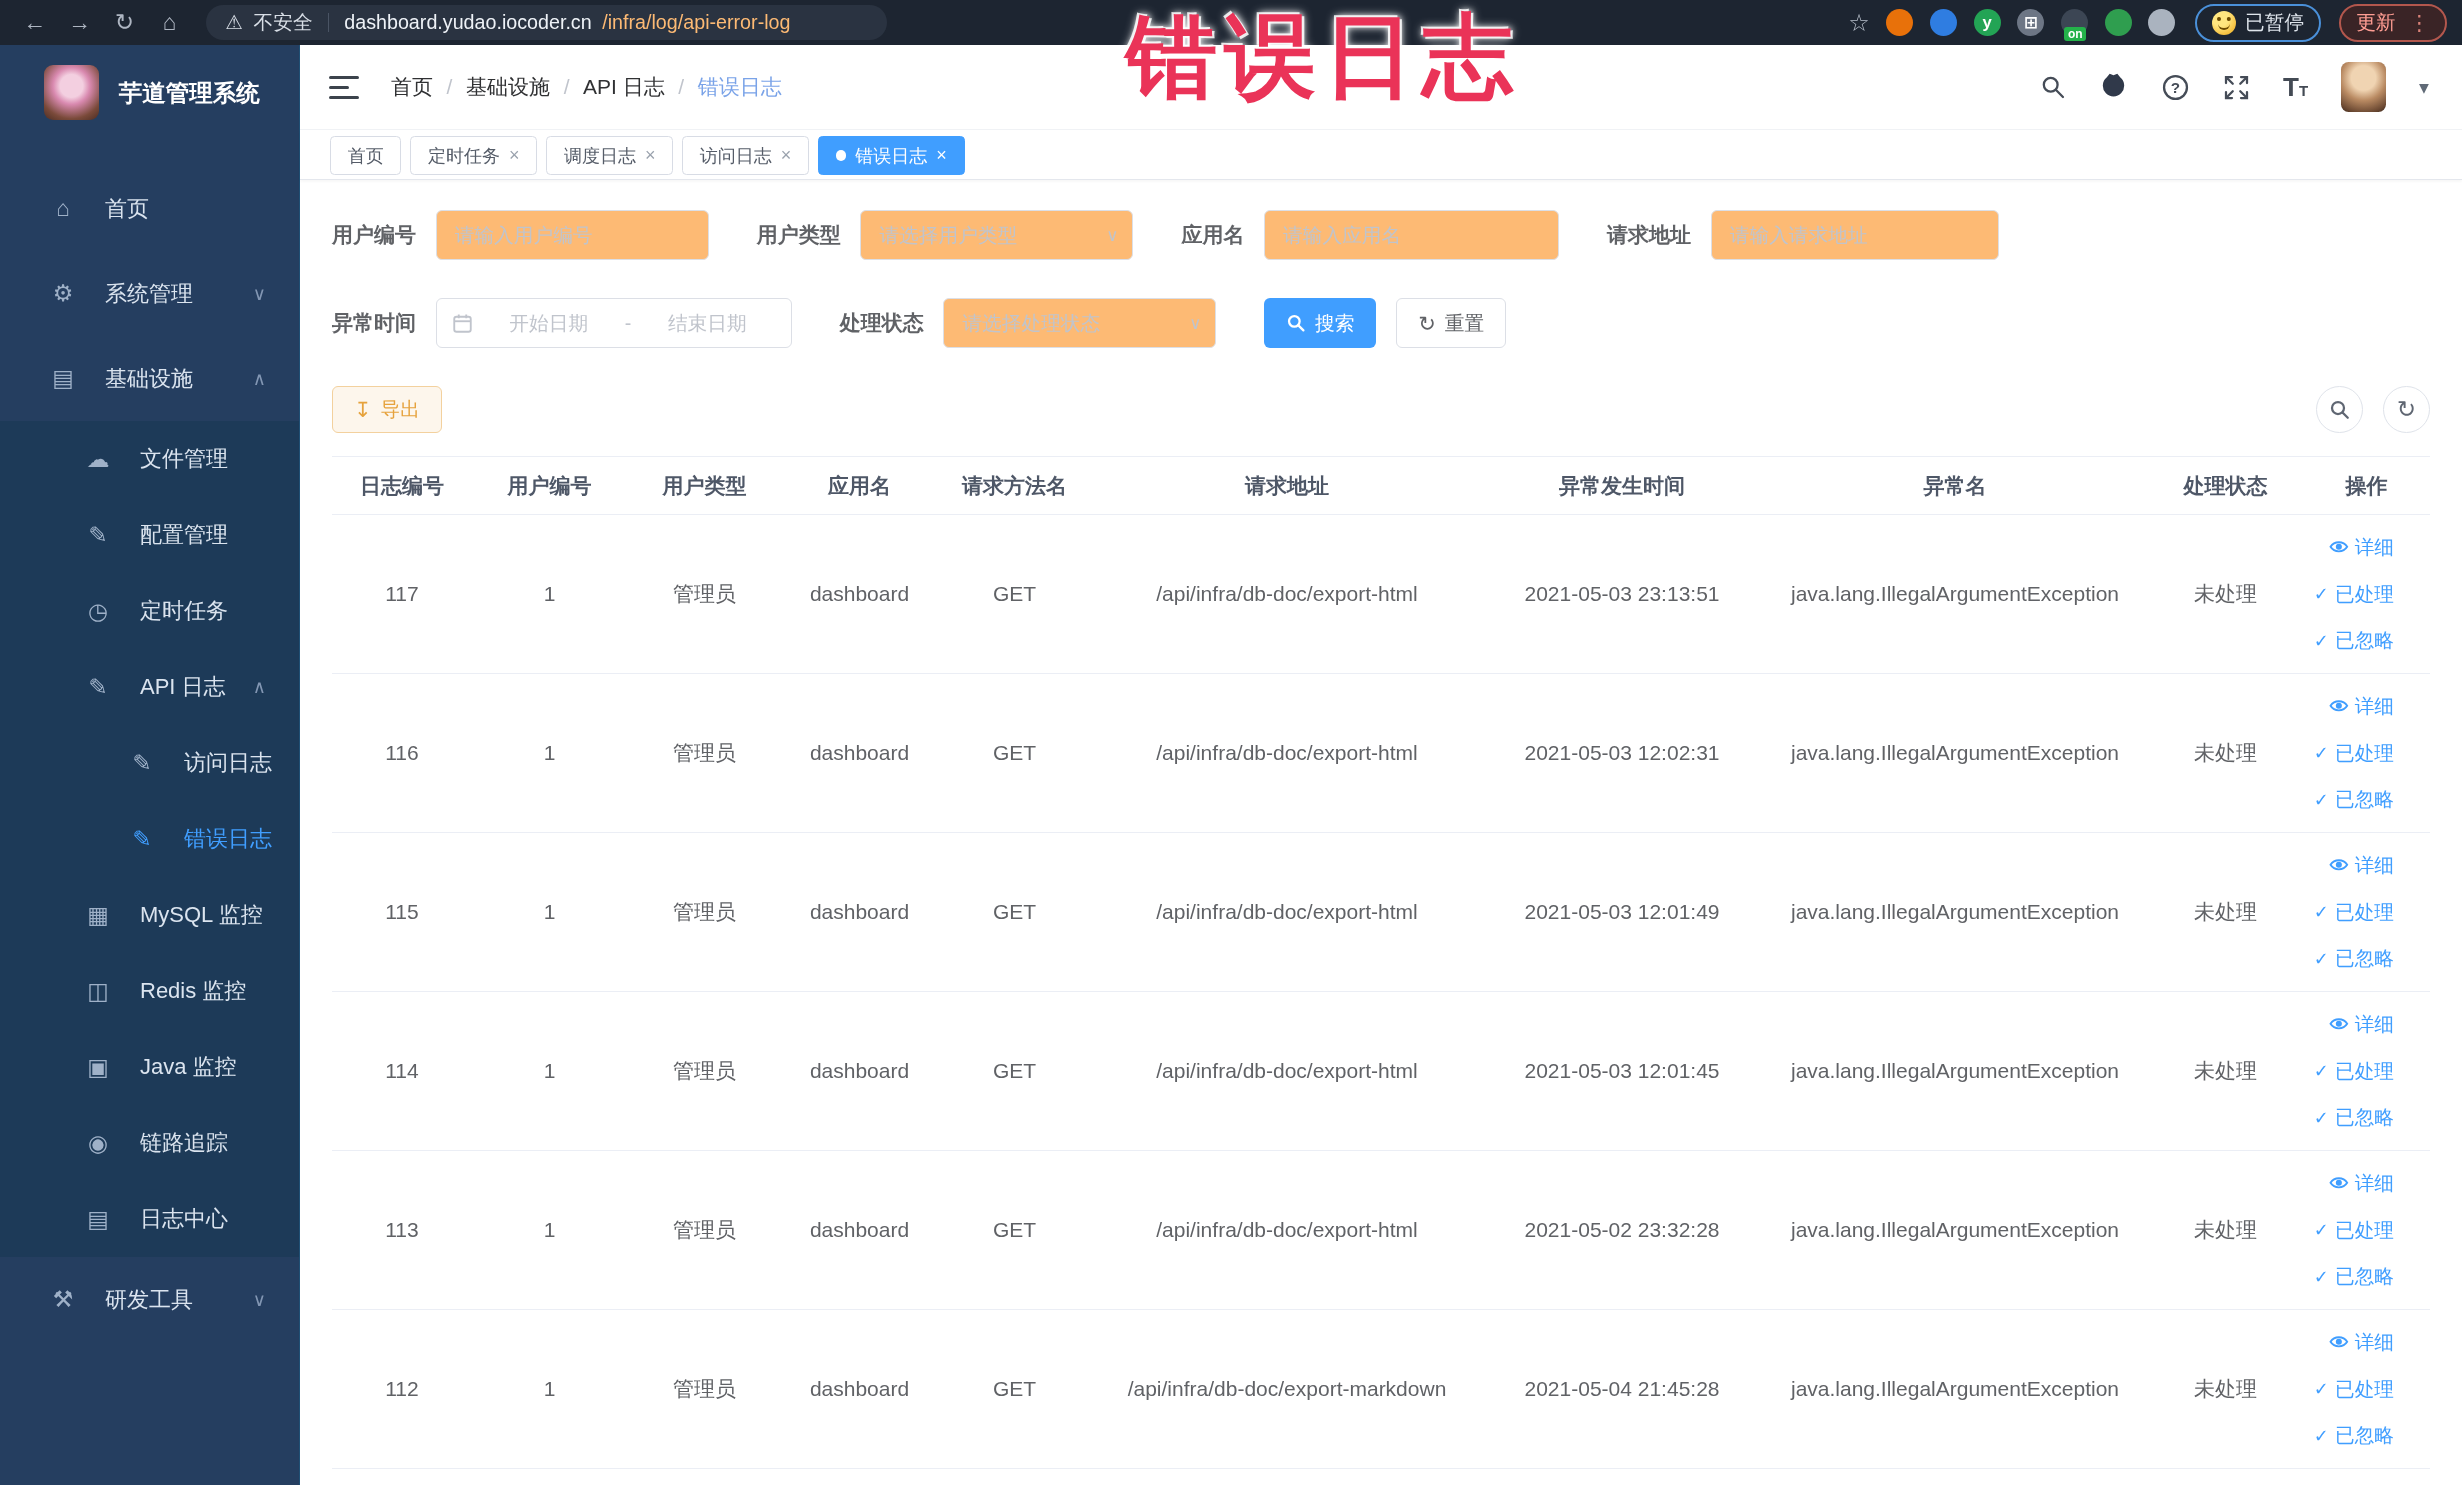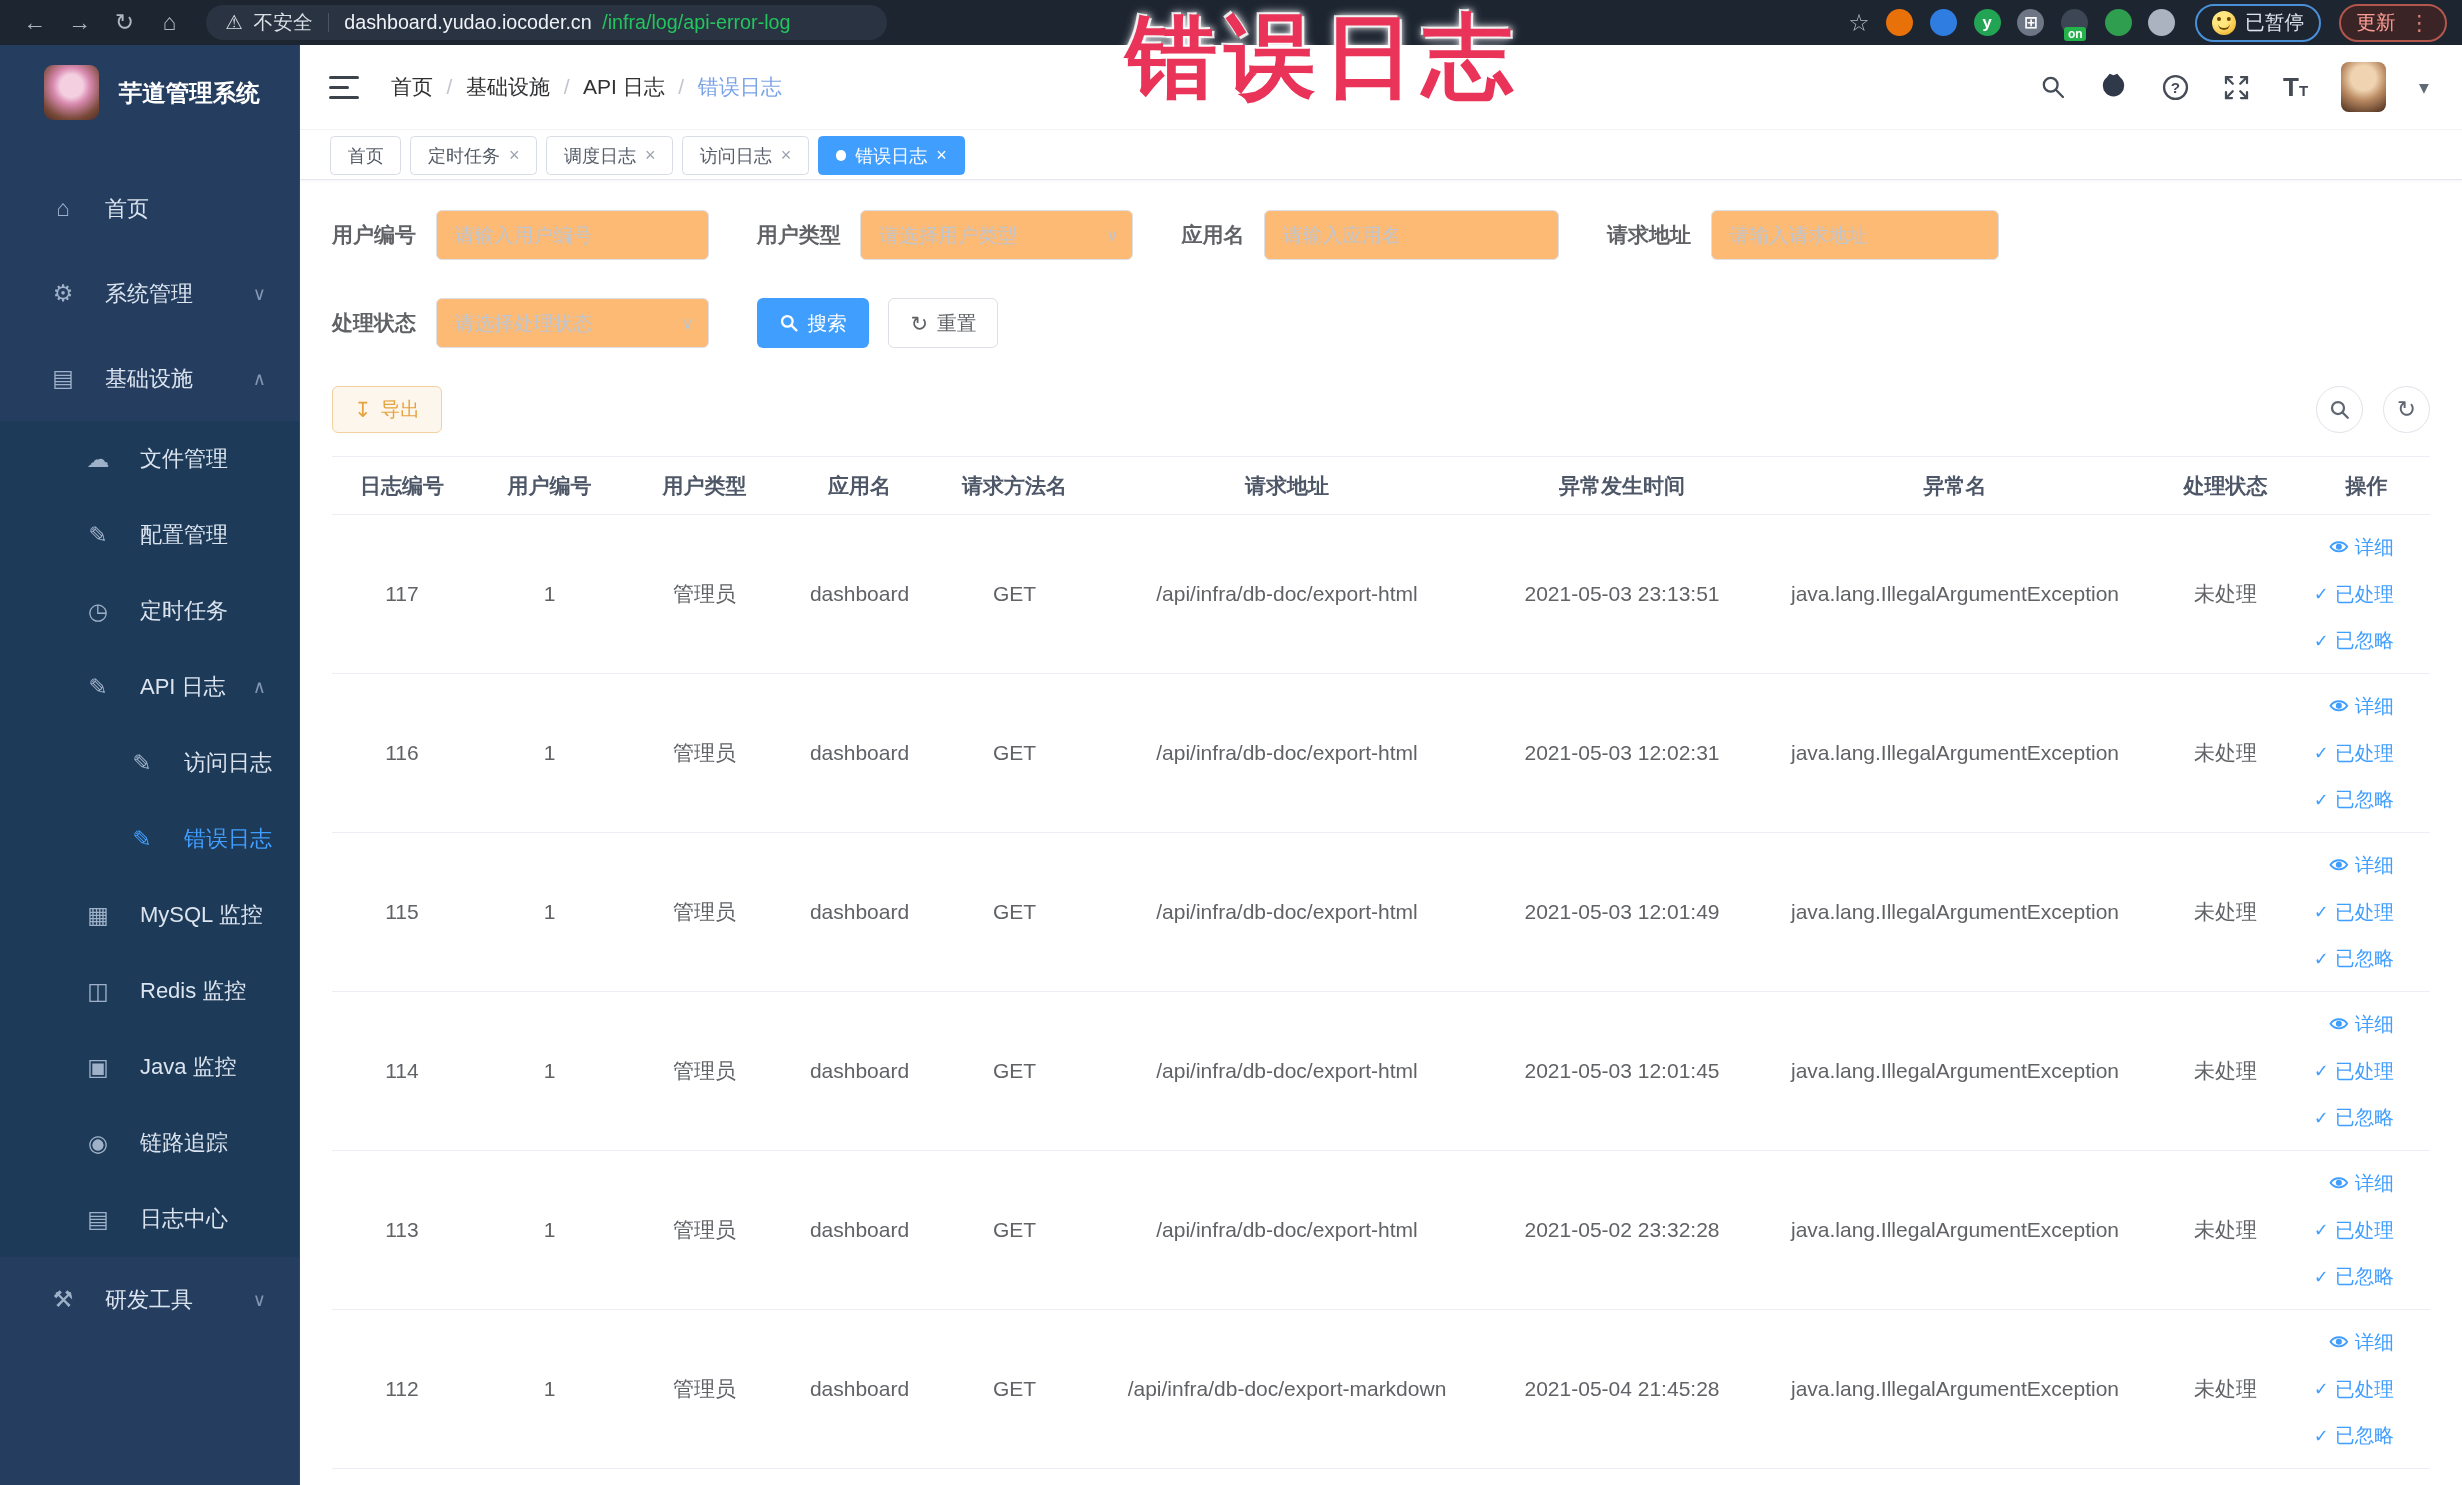--- a/index.html
+++ b/index.html
@@ -10,21 +10,21 @@
   .browser-bar { height:45px; background:#1d2531; display:flex; align-items:center;
     padding:0 15px; gap:6px; color:#b9c1cd; position:relative; z-index:5; }
   .nav-ico { width:39px; height:33px; display:flex; align-items:center; justify-content:center;
     font-size:23px; color:#aeb6c2; border-radius:16.7px; }
   .url-pill { display:flex; align-items:center; height:35px; background:#2a3341;
     border-radius:17.4px; padding:0 19.7px; margin-left:10.6px; gap:10.6px; font-size:19.7px; min-width:681px; }
   .url-pill .warn { font-size:19.7px; color:#d8dee6; }
   .url-pill .sec { color:#d8dee6; }
   .url-pill .divider { width:1.5px; height:19.7px; background:#4a5464; margin:0 4.5px; }
   .url-domain { color:#eef2f7; }
-  .url-path { color:#22c55e; }
+  .url-path { color:#fdba74; }
   .bar-spacer { flex:1; }
   .star { font-size:24px; color:#b6bec9; margin-right:10.6px; }
   .ext-row { display:flex; align-items:center; gap:16.7px; margin-right:13.6px; }
   .ext { width:27px; height:27px; border-radius:50%; display:flex; align-items:center;
     justify-content:center; font-size:16.7px; font-weight:bold; color:#fff; position:relative; }
   .ext .badge { position:absolute; bottom:-4.5px; left:3px; background:#24b24a; color:#fff;
     font-size:12px; font-weight:bold; padding:0.8px 3.8px; border-radius:3px; line-height:1; }
   .pill { height:38px; border-radius:19.7px; display:flex; align-items:center; gap:9px;
     padding:0 15px; font-size:19.7px; }
   .paused-pill { border:2.3px solid #4a90d9; color:#dfe5ec; margin-right:12px; }
@@ -342,20 +342,34 @@
           <input class="inp" style="width: 295px;" placeholder="请输入应用名">
         </div>
         <div class="f-group" style="margin-right:0">
           <span class="f-label">请求地址</span>
           <input class="inp" style="width: 288px;" placeholder="请输入请求地址">
         </div>
       </div>
 
       <div class="filter-row">
         <div class="f-group">
+          <span class="f-label">异常时间</span>
+          <div class="range">
+            <svg width="21" height="21" viewBox="0 0 28 28">
+                <rect x="3" y="5" width="22" height="20" rx="3" fill="none" stroke="#c0c4cc" stroke-width="2.5"></rect>
+                <line x1="3" y1="11" x2="25" y2="11" stroke="#c0c4cc" stroke-width="2.5"></line>
+                <line x1="9" y1="2" x2="9" y2="7" stroke="#c0c4cc" stroke-width="2.5"></line>
+                <line x1="19" y1="2" x2="19" y2="7" stroke="#c0c4cc" stroke-width="2.5"></line>
+              </svg>
+            <span class="ph">开始日期</span>
+            <span>-</span>
+            <span class="ph">结束日期</span>
+          </div>
+        </div>
+        <div class="f-group">
           <span class="f-label">处理状态</span>
           <span class="sel" style="width:273px">
             <input class="inp" readonly="" placeholder="请选择处理状态" style="">
             <span class="caret">∨</span>
           </span>
         </div>
         <div class="f-group" style="margin-right:19.7px">
           <button class="btn btn-primary">
             <svg width="19.7" height="19.7" viewBox="0 0 26 26">
                 <circle cx="11" cy="11" r="7" fill="none" stroke="#fff" stroke-width="3"></circle>

